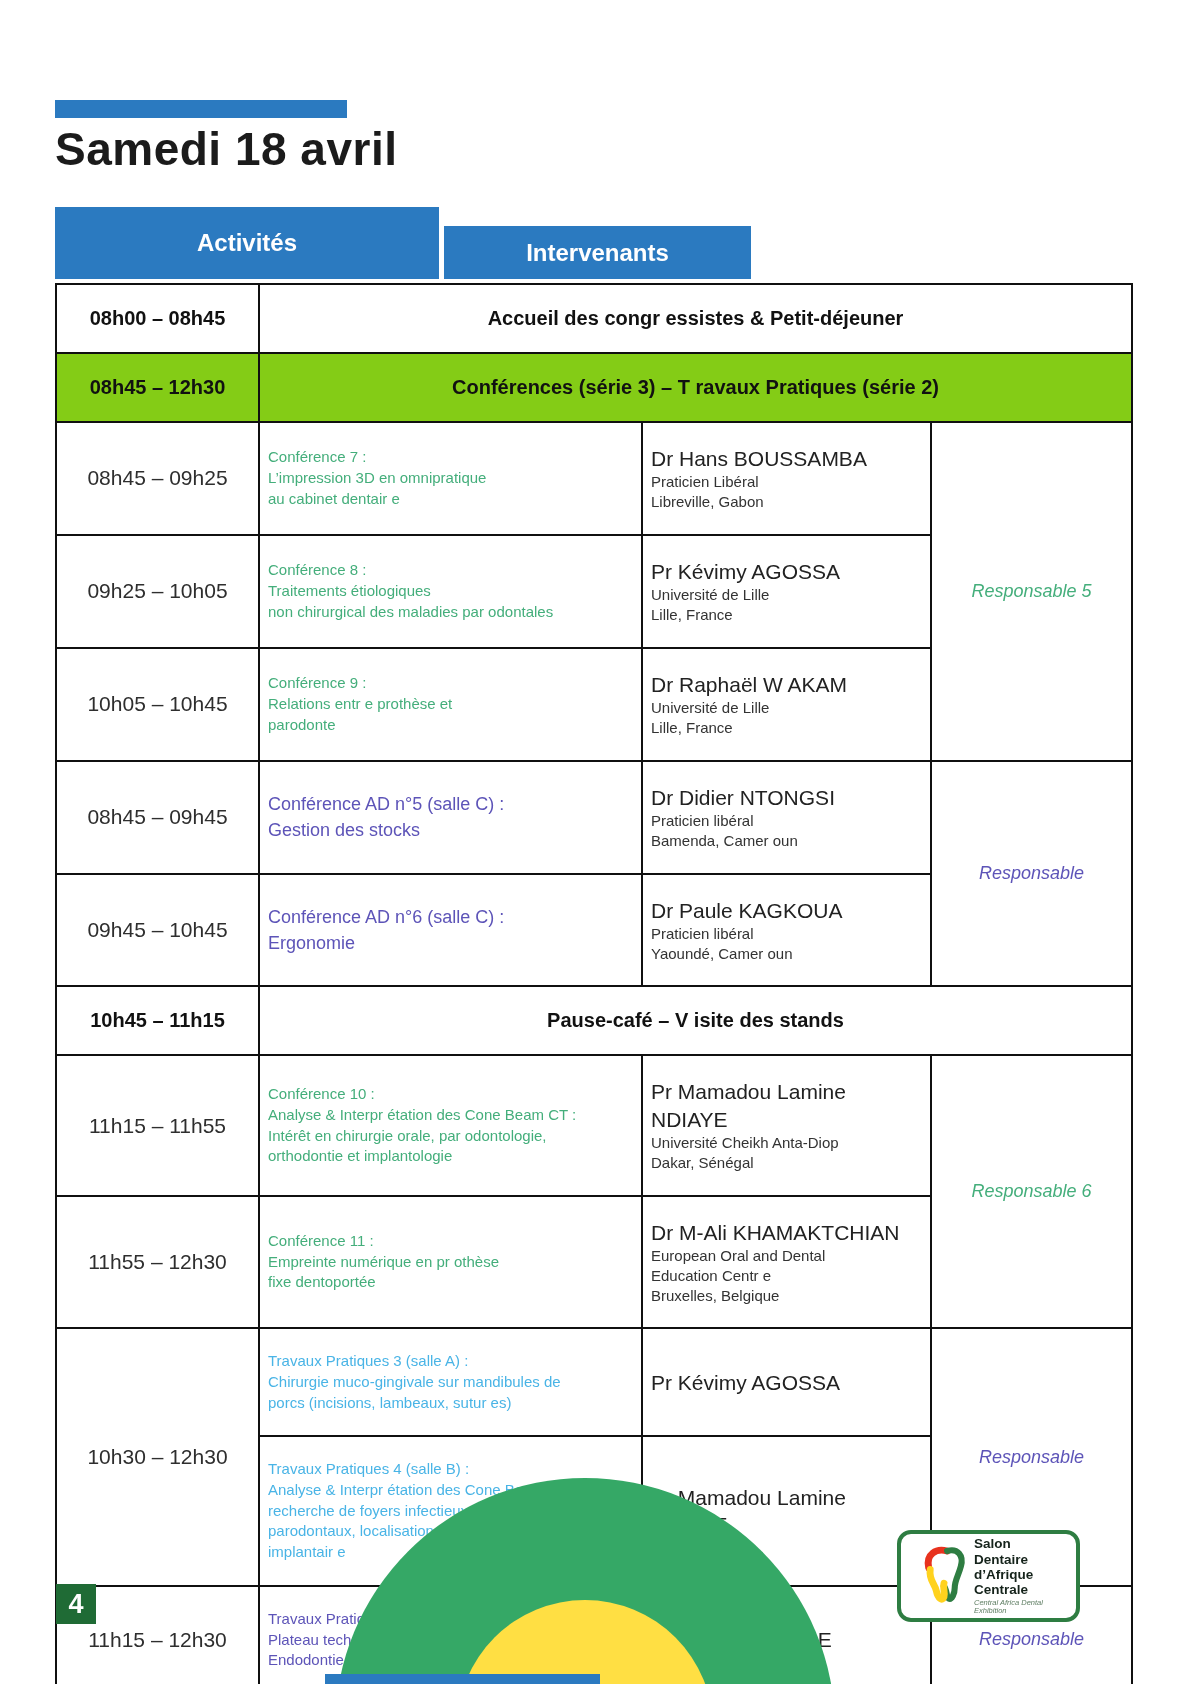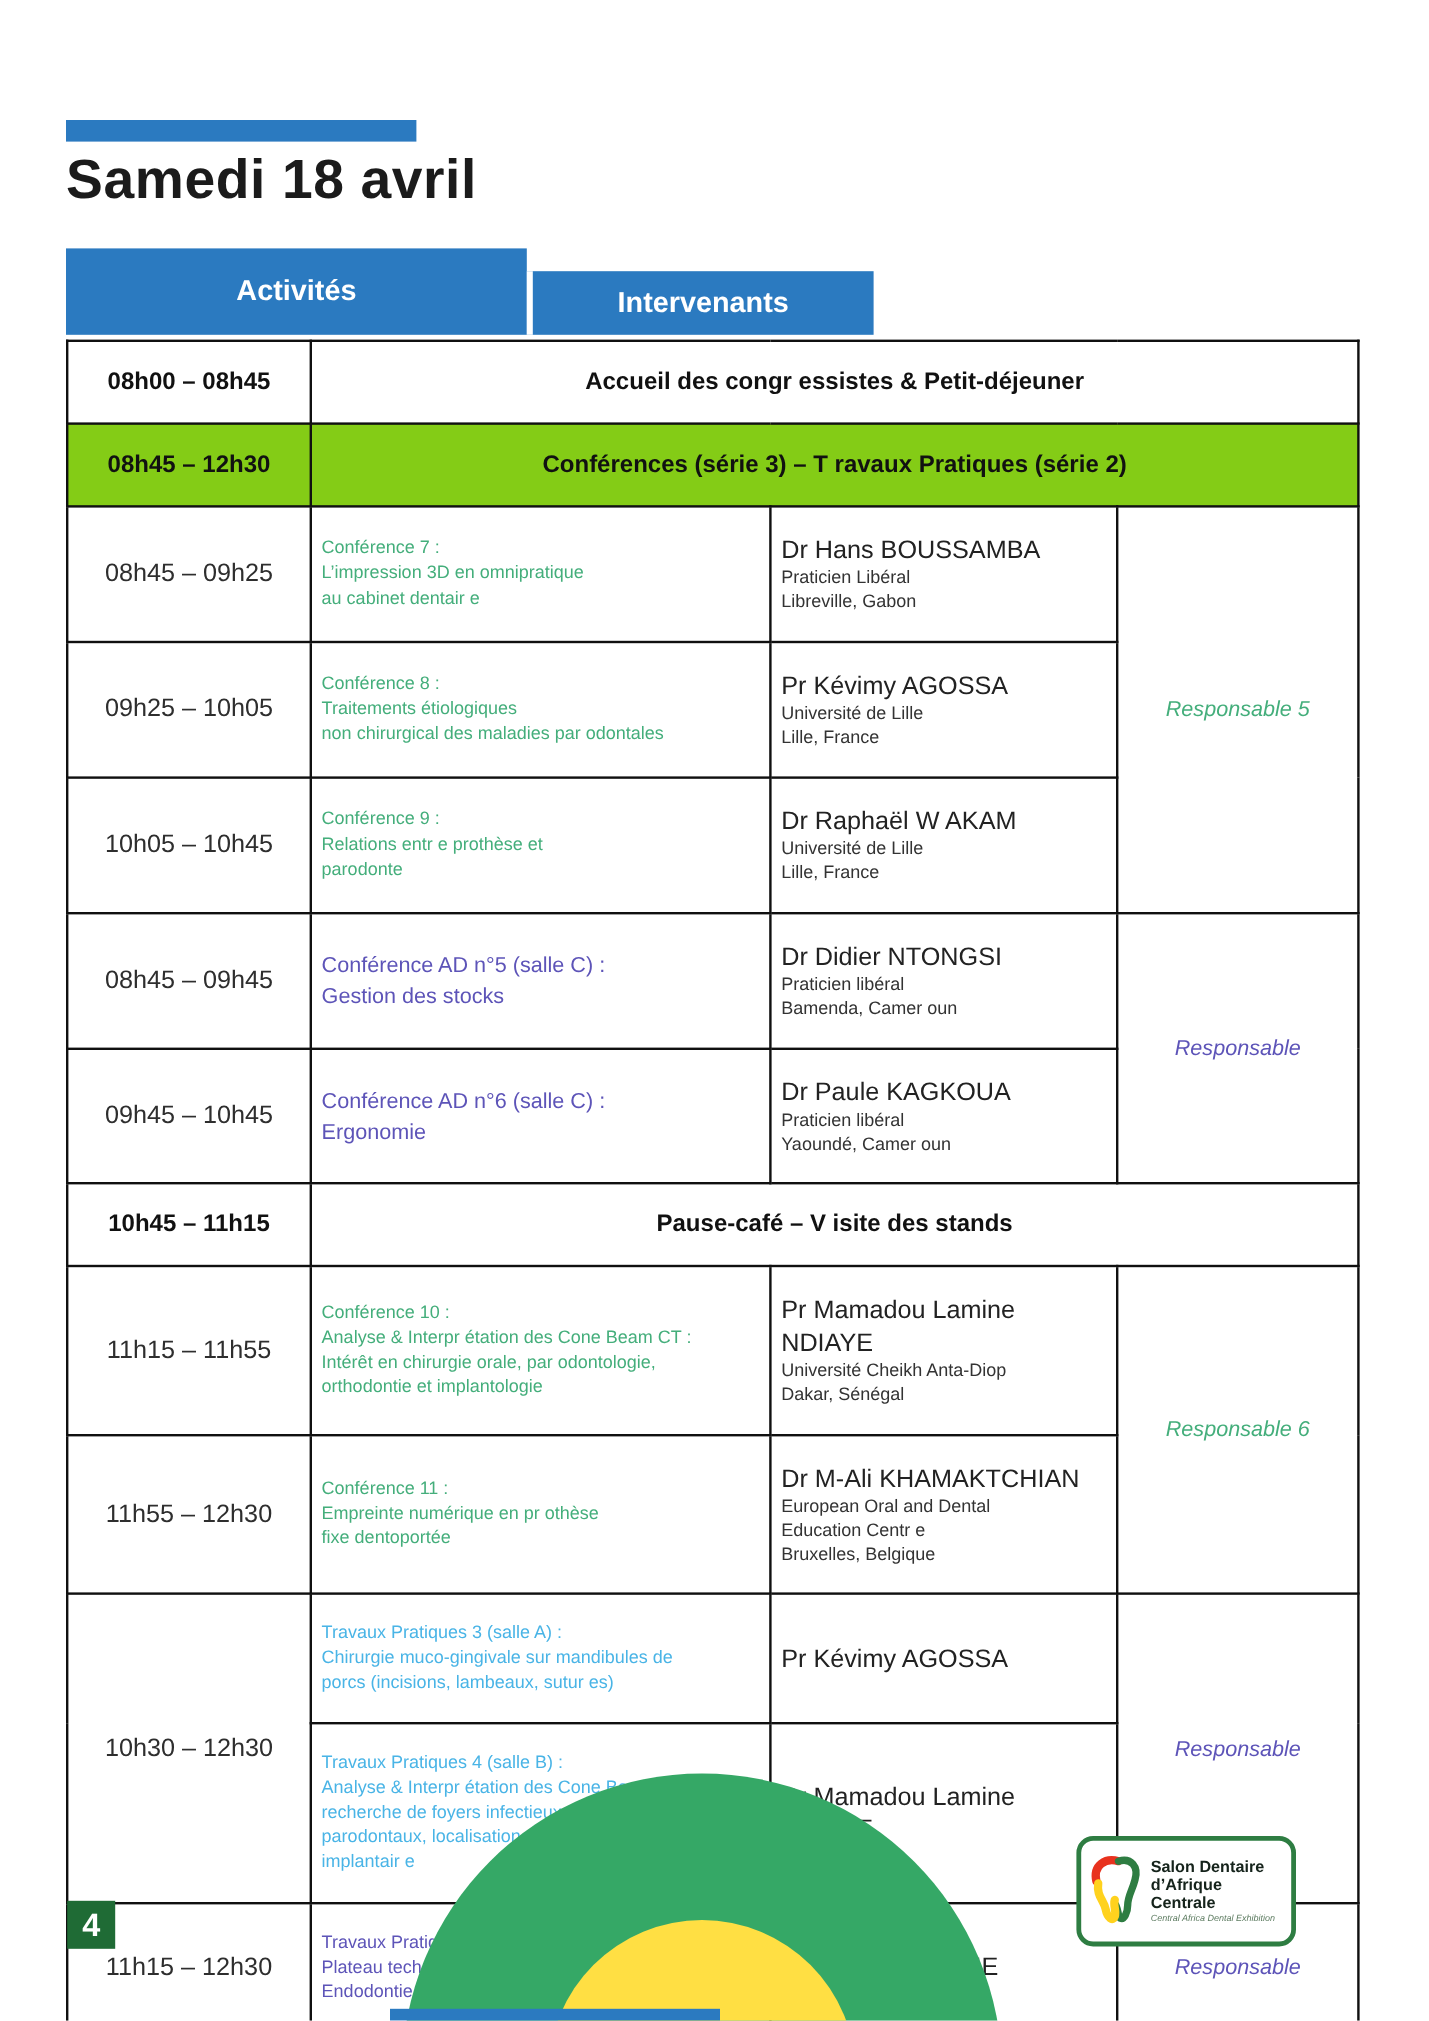--- a/index.html
+++ b/index.html
@@ -10,21 +10,21 @@
   .top-bar{position:absolute;left:55px;top:100px;width:292px;height:18px;background:#2b7ac0;}
   .page-title{position:absolute;left:55px;top:122px;font-size:46px;font-weight:800;color:#1b1b1b;letter-spacing:.5px;}
 
   
   .thead-row{position:absolute;left:55px;top:207px;width:1078px;height:72px;display:flex;}
   .th-cell{background:#2b7ac0;color:#ffffff;font-weight:700;display:flex;align-items:center;justify-content:center;
            text-align:center;box-sizing:border-box;font-size:24px;}
   .th-cell + .th-cell{border-left:5px solid #ffffff;}
   .th-horaire{width:204px;}
   .th-activites{width:384px;}
-  .th-intervenants{width:289px;margin-top:19px;}
+  .th-intervenants{width:312px;margin-top:19px;}
   .th-responsable{width:201px;font-size:19px;line-height:1.15;padding:0 6px;}
 
   
   table.sched{position:absolute;left:55px;top:283px;border-collapse:collapse;table-layout:fixed;width:1078px;}
   table.sched td{border:2px solid #101010;box-sizing:border-box;vertical-align:middle;padding:22px 8px;}
   .c-time{width:203px;} .c-act{width:383px;} .c-int{width:289px;} .c-resp{width:201px;}
 
   td.time{text-align:center;font-size:21px;color:#2e2e2e;padding:4px 2px;}
   td.time.black{font-weight:700;font-size:20px;color:#111111;}
   td.banner{text-align:center;font-weight:700;font-size:20px;color:#111111;}
@@ -45,21 +45,21 @@
   
   .circle-green{position:absolute;left:335px;top:1478px;width:500px;height:500px;border-radius:50%;background:#35a866;}
   .circle-yellow{position:absolute;left:457px;top:1600px;width:256px;height:256px;border-radius:50%;background:#ffdf43;}
   .bottom-bar{position:absolute;left:325px;top:1674px;width:275px;height:10px;background:#2b7ac0;}
 
   .page-num{position:absolute;left:56px;top:1584px;width:40px;height:40px;background:#1f6b35;color:#ffffff;
             font-size:27px;font-weight:800;display:flex;align-items:center;justify-content:center;}
 
   .logo-box{position:absolute;left:897px;top:1530px;width:183px;height:92px;background:#ffffff;
             border:4px solid #2e7d42;border-radius:14px;box-sizing:border-box;
-            display:flex;align-items:center;padding:4px 5px;gap:7px;}
+            display:flex;align-items:center;padding:4px 20px;gap:7px;}
   .logo-text{display:flex;flex-direction:column;line-height:1.12;}
   .logo-line{font-weight:800;font-size:13.5px;color:#15231b;}
   .logo-tagline{font-size:7.5px;font-style:italic;color:#5e7d62;margin-top:2px;}
 </style>
 </head>
 <body>
 
 <div id="page">
 
   <div class="top-bar"></div>

